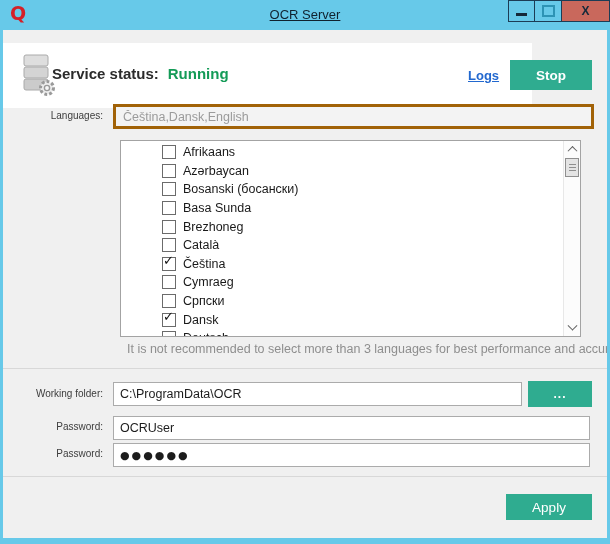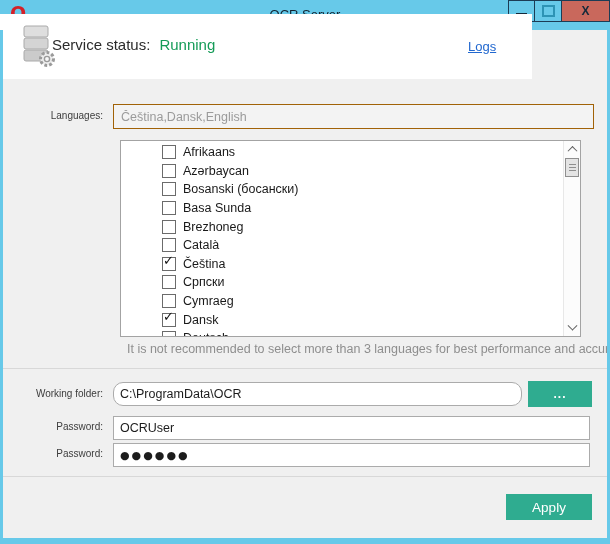--- a/index.html
+++ b/index.html
@@ -15,34 +15,34 @@
   .winbtn{position:absolute;top:0;height:22px;border:1px solid #1c3c55;box-sizing:border-box;
           display:flex;align-items:center;justify-content:center;cursor:pointer;}
   .winbtn.min{left:508px;width:27px;background:#67c9e9;}
   .winbtn.max{left:534px;width:28px;background:#67c9e9;}
   .winbtn.close{left:561px;width:49px;background:#c9685c;}
   .min-glyph{width:11px;height:3px;background:#15293a;margin-top:7px;}
   .max-glyph{width:9px;height:8px;border:2px solid #2d93b5;}
   .close-glyph{font-size:12px;font-weight:700;color:#15293a;}
 
   
-  .header{position:absolute;left:0;top:14px;width:532px;height:65px;background:#ffffff;}
+  .header{position:absolute;left:0;top:43px;width:532px;height:65px;background:#ffffff;font-weight:bold;}
   .server-icon{position:absolute;left:18px;top:9px;}
   .status{position:absolute;left:52px;top:22px;font-size:15px;color:#2b2b2b;white-space:nowrap;}
   .running{color:#149b57;margin-left:9px;}
   .logs{position:absolute;left:468px;top:25px;font-size:13px;color:#2268cf;
         text-decoration:underline;cursor:pointer;}
   .btn{display:flex;align-items:center;justify-content:center;background:#2fac90;color:#fff;
        cursor:pointer;user-select:none;}
   .stop{position:absolute;left:510px;top:17px;width:82px;height:30px;font-size:13.5px;}
 
   
   .flabel{position:absolute;left:0;width:103px;text-align:right;font-size:10px;color:#3c3c3c;}
   .languages-field{position:absolute;left:113px;top:104px;width:481px;height:25px;
-        box-sizing:border-box;background:#f3f3f3;border:1px solid #a16207;color:#9b9b9b;
+        box-sizing:border-box;background:#f3f3f3;border:3px solid #a16207;color:#9b9b9b;
         font-size:12.5px;padding:0 7px;font-family:inherit;}
   .listbox{position:absolute;left:120px;top:140px;width:461px;height:197px;box-sizing:border-box;
         background:#fff;border:1px solid #a3a3a3;overflow:hidden;}
   .rows{padding-top:2px;}
   .lang-row{height:18.6px;display:flex;align-items:center;cursor:default;padding-left:32px;}
   .cb{position:relative;width:12px;height:12px;border:1px solid #6b6b6b;background:#fff;
       margin-left:9px;margin-right:7px;flex:0 0 auto;}
   .check{position:absolute;left:0;top:-4px;font-size:13px;font-weight:700;color:#101010;
       font-family:"DejaVu Sans",sans-serif;line-height:1;}
   .lang-label{font-size:12.5px;color:#191919;white-space:nowrap;}
@@ -96,20 +96,21 @@
       <rect x="6" y="3" width="24" height="11" rx="2" fill="#dedede" stroke="#aaaaaa"></rect>
       <rect x="6" y="15" width="24" height="11" rx="2" fill="#d4d4d4" stroke="#aaaaaa"></rect>
       <rect x="6" y="27" width="24" height="11" rx="2" fill="#cbcbcb" stroke="#aaaaaa"></rect>
       <circle cx="29" cy="36" r="6.5" fill="#ededed" stroke="#9a9a9a" stroke-width="3" stroke-dasharray="2.8 2.1"></circle>
       <circle cx="29" cy="36" r="2.6" fill="#f7f7f7" stroke="#9a9a9a" stroke-width="1.4"></circle>
     </svg>
     <div class="status">
       <span>Service status:</span><span class="running">Running</span>
     </div>
     <a class="logs">Logs</a>
+    <div class="btn stop">Stop</div>
   </div>
 
   <div class="flabel" style="top:110px">Languages:</div>
   <input class="languages-field" readonly="" value="Čeština,Dansk,English" style="">
 
   <div class="listbox">
     <div class="rows">
         <div class="lang-row">
           <span class="cb"></span>
           <span class="lang-label">Afrikaans</span>
@@ -135,25 +136,25 @@
           <span class="lang-label">Català</span>
         </div>
         <div class="lang-row">
           <span class="cb">
             <span class="check">✓</span>
           </span>
           <span class="lang-label">Čeština</span>
         </div>
         <div class="lang-row">
           <span class="cb"></span>
+          <span class="lang-label">Cymraeg</span>
+        </div>
+        <div class="lang-row">
+          <span class="cb"></span>
           <span class="lang-label">Српски</span>
-        </div>
-        <div class="lang-row">
-          <span class="cb"></span>
-          <span class="lang-label">Cymraeg</span>
         </div>
         <div class="lang-row">
           <span class="cb">
             <span class="check">✓</span>
           </span>
           <span class="lang-label">Dansk</span>
         </div>
         <div class="lang-row">
           <span class="cb"></span>
           <span class="lang-label">Deutsch</span>
@@ -172,21 +173,21 @@
         <span class="chev down"></span>
       </div>
     </div>
   </div>
 
   <div class="note">It is not recommended to select more than 3 languages for best performance and accuracy</div>
 
   <div class="divider" style="top:368px"></div>
 
   <div class="flabel" style="top:388px">Working folder:</div>
-  <input class="field" style="left: 113px; top: 382px; width: 409px; border-radius: 10px;" value="C:\ProgramData\OCR">
+  <input class="field" style="left: 113px; top: 382px; width: 409px;" value="C:\ProgramData\OCR">
   <div class="btn browse">...</div>
 
   <div class="flabel" style="top:421px">Password:</div>
   <input class="field" style="left: 113px; top: 416px; width: 477px;" value="OCRUser">
 
   <div class="flabel" style="top:448px">Password:</div>
   <input class="field" style="left: 113px; top: 443px; width: 477px; font-size: 11px; letter-spacing: 2px; font-family: &quot;DejaVu Sans&quot;, sans-serif;" value="●●●●●●">
 
   <div class="divider" style="top:476px"></div>
 

